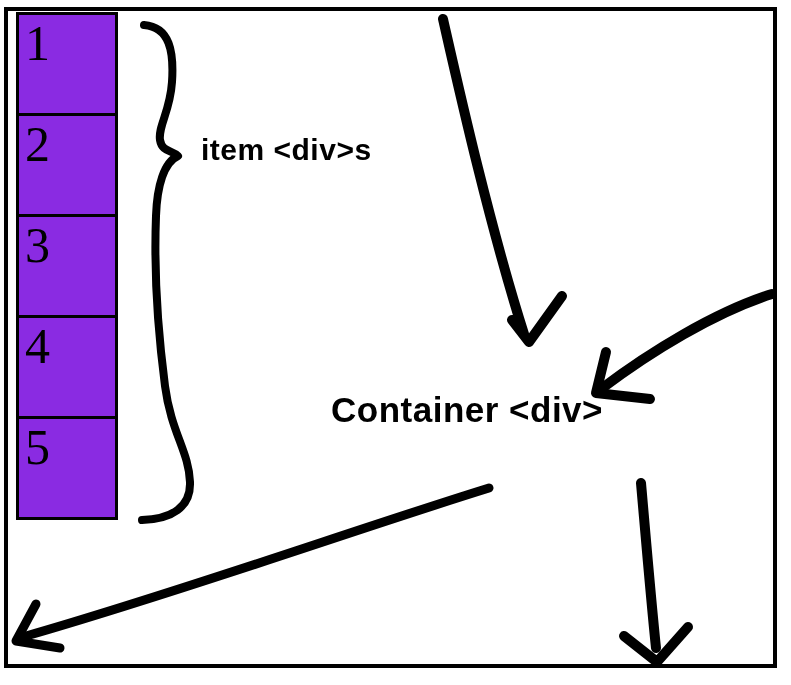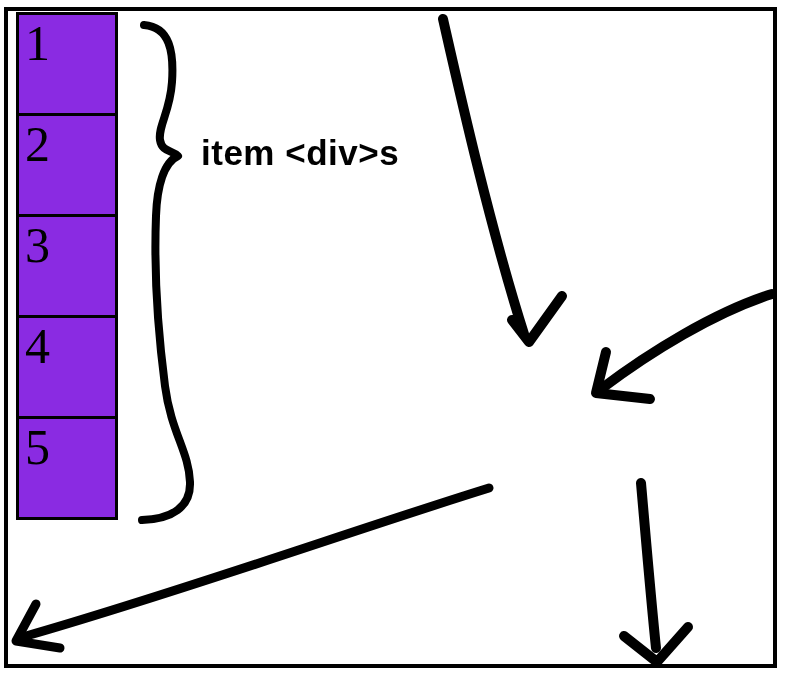--- a/index.html
+++ b/index.html
@@ -70,21 +70,21 @@
     position: absolute;
     color: var(--ink, #000);
     font-family: "Liberation Sans", sans-serif;
     font-weight: 600;
     letter-spacing: 0.5px;
     white-space: nowrap;
   }
   .items-label {
     left: 201px;
     top: 133px;
-    font-size: 35px;
+    font-size: 30px;
   }
   .container-label {
     left: 331px;
     top: 390px;
     font-size: 35px;
   }
 </style>
 </head>
 <body>
 
@@ -137,14 +137,15 @@
     </g>
 
     <g>
       <path class="stroke" stroke-width="10" d="M 641 483 C 646 540 651 600 656 648"></path>
       <path class="stroke" stroke-width="10" d="M 624 636 L 657 662 L 688 627"></path>
     </g>
   </svg>
 
   <div class="label items-label">item &lt;div&gt;s</div>
 
+  <div class="label container-label">Container &lt;div&gt;</div>
 
 </div>
 
 </body></html>

